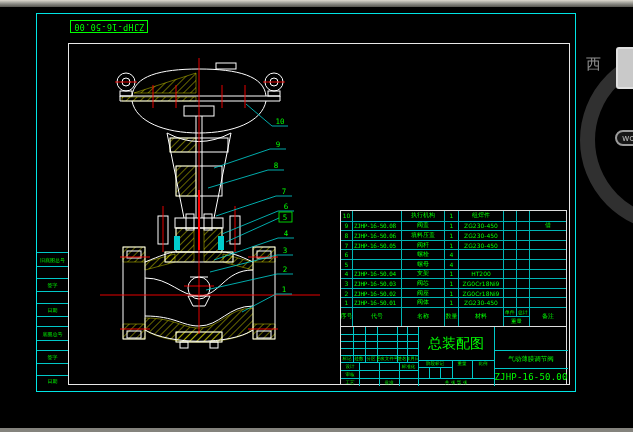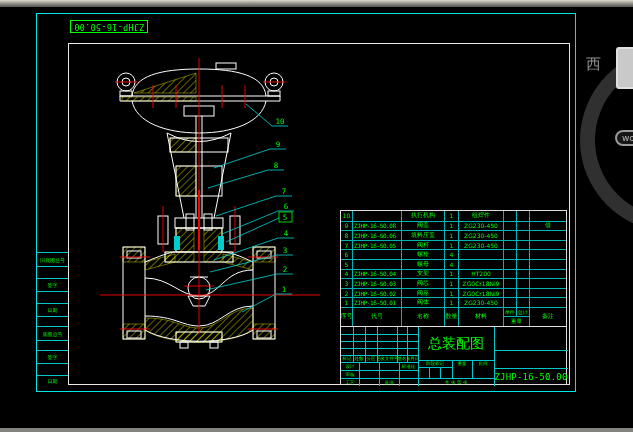--- a/index.html
+++ b/index.html
@@ -384,16 +384,17 @@
     <div class="t" style="left:0;top:35px;width:18px;height:8px">设计</div>
     <div class="t" style="left:0;top:43px;width:18px;height:8px">审核</div>
     <div class="t" style="left:0;top:51px;width:18px;height:8px">工艺</div>
     <div class="t" style="left:58px;top:35px;width:19px;height:8px">标准化</div>
     <div class="t" style="left:38px;top:51px;width:20px;height:8px">批准</div>
     <div class="t big" style="left:77px;top:3px;width:76px;height:28px">总装配图</div>
     <div class="t" style="left:77px;top:33px;width:34px;height:7px">阶段标记</div>
     <div class="t" style="left:111px;top:33px;width:20px;height:7px">重量</div>
     <div class="t" style="left:131px;top:33px;width:22px;height:7px">比例</div>
     <div class="t" style="left:77px;top:51px;width:76px;height:8px">共 张 第 张</div>
+    <div class="t mid" style="left:153px;top:23px;width:74px;height:18px">气动薄膜调节阀</div>
     <div class="t num" style="left:153px;top:41px;width:74px;height:18px">ZJHP-16-50.00</div>
   </div>
 
 </div>
 
 </body></html>

